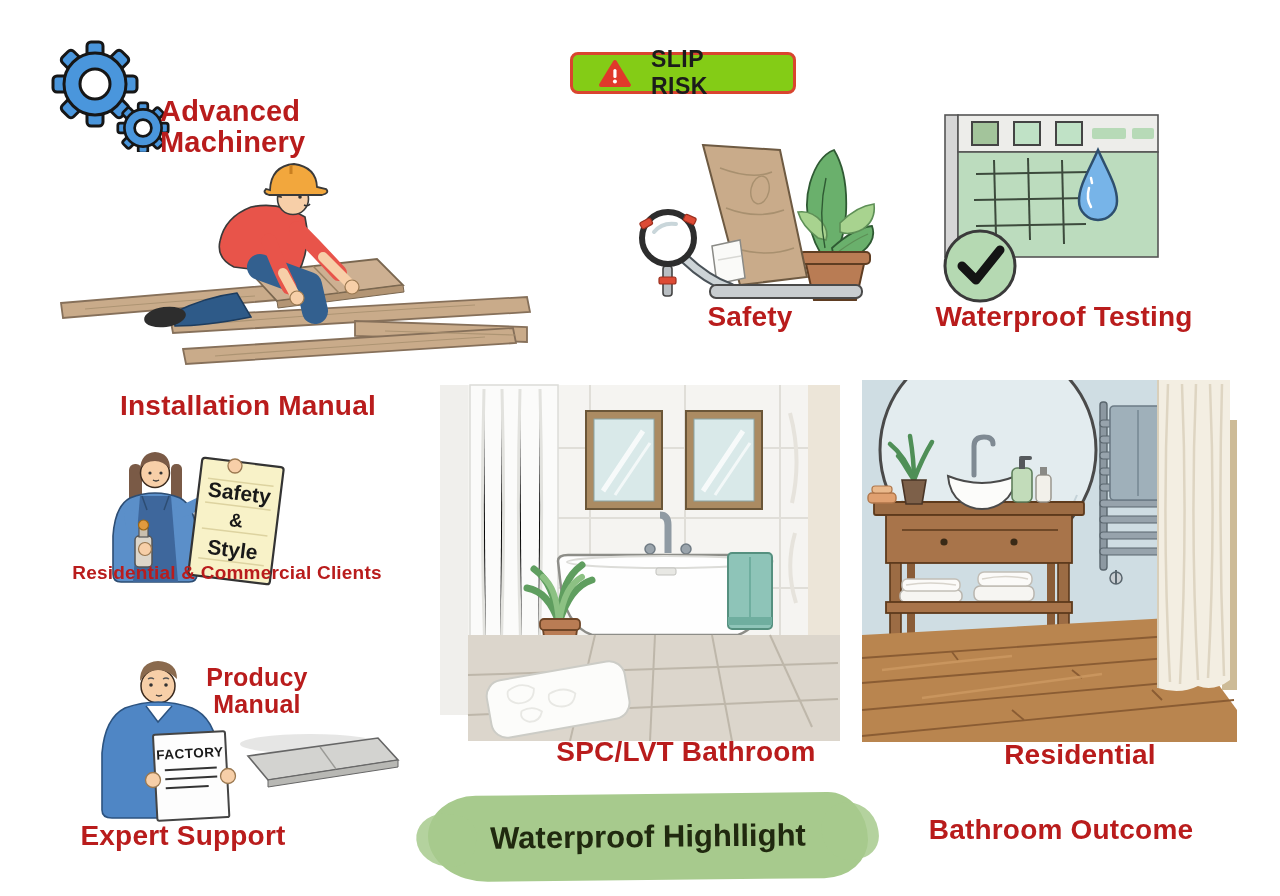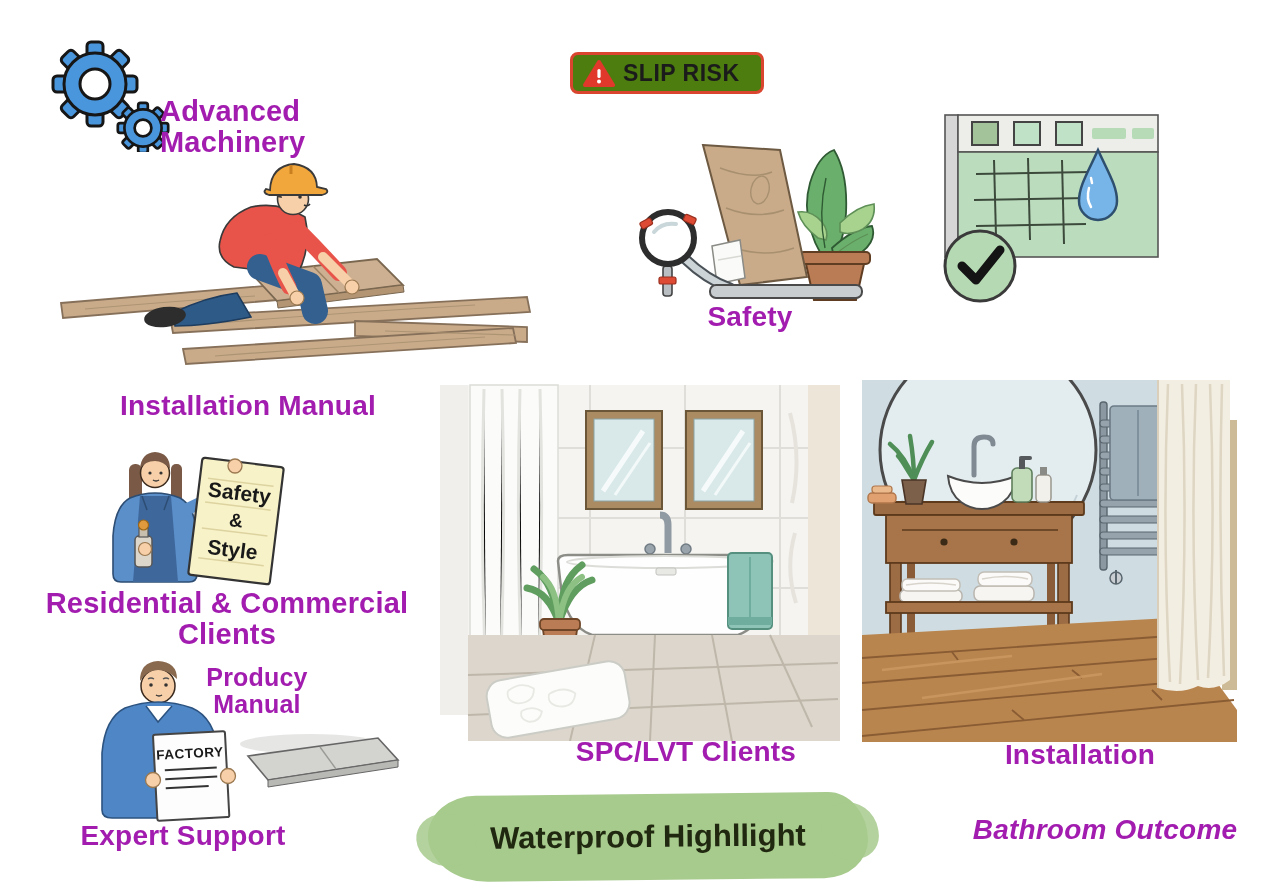--- a/index.html
+++ b/index.html
@@ -1,32 +1,32 @@
 <!DOCTYPE html>
 <html><head>
 <meta charset="utf-8">
 <style>
   html,body{margin:0;padding:0;background:#fff;}
   .canvas{position:relative;width:1280px;height:896px;background:#ffffff;overflow:hidden;
           font-family:"Liberation Sans",sans-serif;}
   .scene{position:absolute;}
-  .label{position:absolute;font-weight:700;color:#a21caf;text-align:center;letter-spacing:.2px;line-height:1.08;}
+  .label{position:absolute;font-weight:700;color:#b91c1c;text-align:center;letter-spacing:.2px;line-height:1.08;}
   #lbl-adv{left:160px;top:96px;width:280px;font-size:29px;text-align:left;}
   #lbl-install{left:58px;top:391px;width:380px;font-size:28px;}
   #lbl-hygiene{left:622px;top:302px;width:256px;font-size:28px;}
   #lbl-wtest{left:918px;top:302px;width:292px;font-size:28px;}
-  #lbl-clients{left:38px;top:588px;width:378px;font-size:29px;}
+  #lbl-clients{left:38px;top:563px;width:378px;font-size:19px;}
   #lbl-prodnote{left:193px;top:664px;width:128px;font-size:25px;}
   #lbl-expert{left:56px;top:821px;width:254px;font-size:28px;}
   #lbl-spc{left:520px;top:737px;width:332px;font-size:28px;}
   #lbl-trad{left:938px;top:740px;width:284px;font-size:28px;}
-  #lbl-outcome{left:956px;top:815px;width:298px;font-size:28px;font-style:italic;}
+  #lbl-outcome{left:912px;top:815px;width:298px;font-size:28px;}
   
-  .slip-badge{position:absolute;left:570px;top:52px;width:168px;height:36px;background:#4d7c0f;
-    border:3px solid #d9452f;border-radius:8px;display:flex;align-items:center;gap:8px;padding:0 10px;}
+  .slip-badge{position:absolute;left:570px;top:52px;width:168px;height:36px;background:#84cc16;
+    border:3px solid #d9452f;border-radius:8px;display:flex;align-items:center;gap:20px;padding:0 26px;}
   .slip-badge span{font-size:23px;font-weight:700;color:#1b1b1b;letter-spacing:.5px;}
   
   .highlight-stroke{position:absolute;left:428px;top:794px;width:440px;height:86px;background:#a7ca8d;
     border-radius:48px 40px 44px 60px / 40px 48px 38px 46px;transform:rotate(-.6deg);
     display:flex;align-items:center;justify-content:center;}
   .highlight-stroke::before{content:"";position:absolute;left:-12px;top:18px;width:60px;height:52px;
     background:#a7ca8d;border-radius:50% 40% 45% 55%;transform:rotate(8deg);opacity:.85;}
   .highlight-stroke::after{content:"";position:absolute;right:-10px;top:10px;width:56px;height:58px;
     background:#a7ca8d;border-radius:45% 55% 40% 50%;transform:rotate(-10deg);opacity:.85;}
   .highlight-stroke span{position:relative;font-size:31px;font-weight:700;color:#20290f;z-index:2;}
@@ -178,20 +178,21 @@
     <g>
       <path d="M 160,42 C 150,64 141,78 141,93 A 19,19 0 0 0 179,93 C 179,78 170,64 160,42 Z" fill="#77b4e8" stroke="#2e4f6e" stroke-width="2.5"></path>
       <path d="M 151,80 Q 148,91 153,99" stroke="#ffffff" stroke-width="2.5" fill="none" stroke-linecap="round"></path>
       <line x1="153" y1="70" x2="154" y2="75" stroke="#fff" stroke-width="2.5" stroke-linecap="round"></line>
     </g>
     <g>
       <circle cx="42" cy="158" r="35" fill="#b5d9b2" stroke="#3a3a3a" stroke-width="3"></circle>
       <path d="M 24,158 L 38,172 L 62,142" stroke="#141414" stroke-width="9" fill="none" stroke-linecap="round" stroke-linejoin="round"></path>
     </g>
   </svg>
+  <div class="label" id="lbl-wtest">Waterproof Testing</div>
 
   <svg class="scene" style="left:85px;top:436px" width="205" height="152" viewBox="0 0 205 152">
     <rect x="44" y="28" width="13" height="58" rx="6" fill="#7a5a46"></rect>
     <rect x="86" y="28" width="11" height="44" rx="5" fill="#7a5a46"></rect>
     <circle cx="70" cy="37" r="14.5" fill="#f7cfa8" stroke="#3a2a1e" stroke-width="1.5"></circle>
     <path d="M 55,33 Q 56,17 70,16 Q 85,17 85,33 Q 78,25 70,25 Q 60,25 55,33 Z" fill="#7a5a46"></path>
     <circle cx="65" cy="37" r="1.6" fill="#333"></circle>
       <circle cx="76" cy="37" r="1.6" fill="#333"></circle>
     <path d="M 68,44 q 3,2 6,0" stroke="#333" stroke-width="1.3" fill="none"></path>
     <path d="M 45,62 Q 30,70 28,100 L 28,138 Q 28,146 36,146 L 104,146 Q 112,146 112,138 L 112,100 Q 110,70 95,62 Q 70,52 45,62 Z" fill="#5b8fc9" stroke="#2d4d73" stroke-width="1.6"></path>
@@ -330,21 +331,21 @@
     </g>
     <g transform="rotate(-10 115 316)">
       <rect x="48" y="288" width="140" height="58" rx="16" fill="#fcfcfa" stroke="#ccccc6" stroke-width="2"></rect>
       <g stroke="#e8e8e4" stroke-width="1.8" fill="none">
         <path d="M 70,300 q 14,-8 26,2 q -2,14 -18,12 q -12,-4 -8,-14"></path>
         <path d="M 110,310 q 16,-6 26,4 q -4,14 -18,10 q -12,-4 -8,-14"></path>
         <path d="M 80,322 q 12,-4 20,4 q -4,10 -14,8 q -10,-4 -6,-12"></path>
       </g>
     </g>
   </svg>
-  <div class="label" id="lbl-spc">SPC/LVT Clients</div>
+  <div class="label" id="lbl-spc">SPC/LVT Bathroom</div>
 
   <svg class="scene" style="left:862px;top:380px" width="375" height="362" viewBox="0 0 375 362">
     <rect x="0" y="0" width="308" height="255" fill="#cfdde3"></rect>
     <circle cx="126" cy="70" r="108" fill="#e3ecef" stroke="#4a4a4a" stroke-width="3"></circle>
     <path d="M 40,120 A 95,95 0 0 0 215,115" fill="none" stroke="#c4d2d8" stroke-width="2"></path>
     <g>
       <rect x="238" y="22" width="7" height="168" rx="3" fill="#8c98a1" stroke="#5a666e" stroke-width="1.4"></rect>
       <rect x="310" y="22" width="7" height="168" rx="3" fill="#8c98a1" stroke="#5a666e" stroke-width="1.4"></rect>
       <g fill="#97a3ac" stroke="#5a666e" stroke-width="1.2">
         <rect x="238" y="40" width="79" height="7" rx="3"></rect>
@@ -425,20 +426,20 @@
       <g stroke="#ded5c2" stroke-width="2.5" fill="none">
         <path d="M 306,4 Q 300,150 308,302"></path>
           <path d="M 320,4 Q 326,150 318,304"></path>
         <path d="M 334,4 Q 328,150 336,300"></path>
           <path d="M 348,4 Q 354,150 346,298"></path>
         <path d="M 360,4 Q 356,150 362,296"></path>
       </g>
       <path d="M 296,0 L 296,308" stroke="#d9cfba" stroke-width="2"></path>
     </g>
   </svg>
-  <div class="label" id="lbl-trad">Installation</div>
+  <div class="label" id="lbl-trad">Residential</div>
   <div class="label" id="lbl-outcome">Bathroom Outcome</div>
 
   <div class="highlight-stroke">
     <span>Waterproof Highllight</span>
   </div>
 
 </div>
 
 </body></html>

